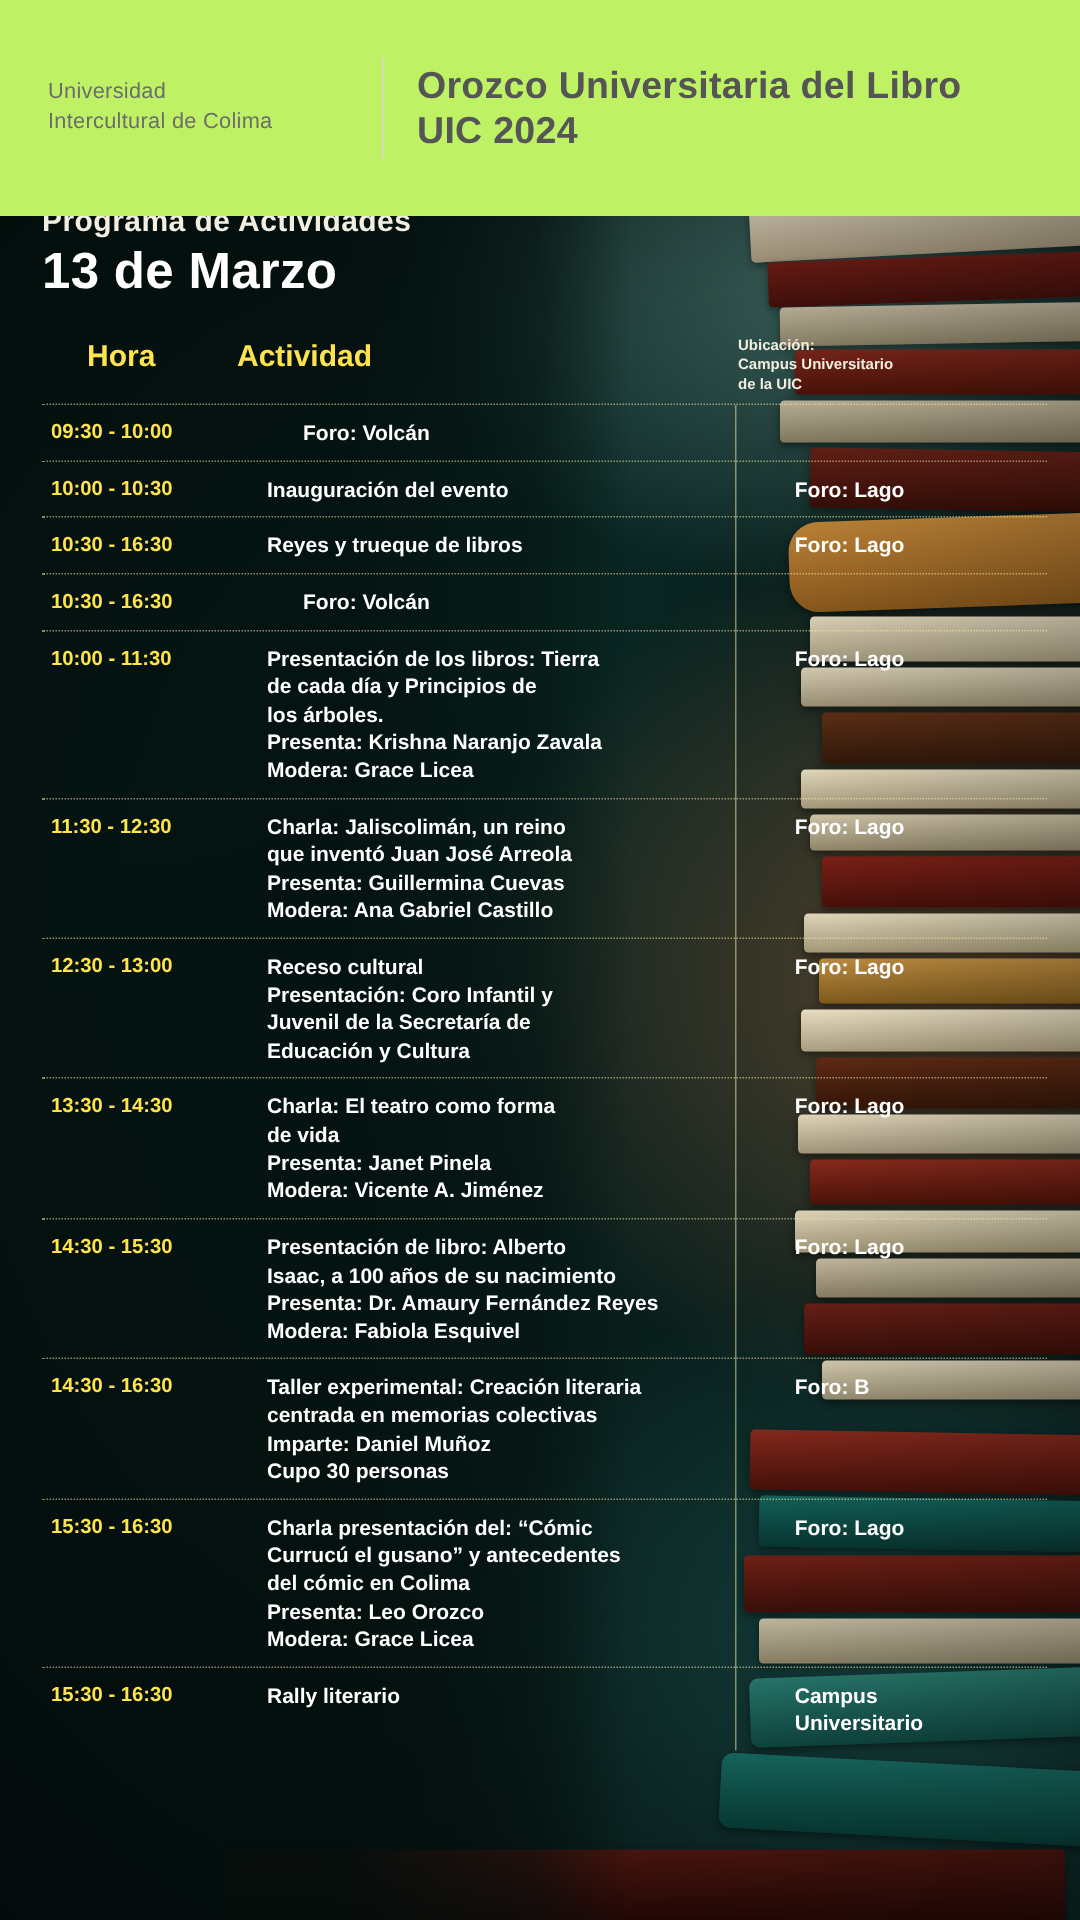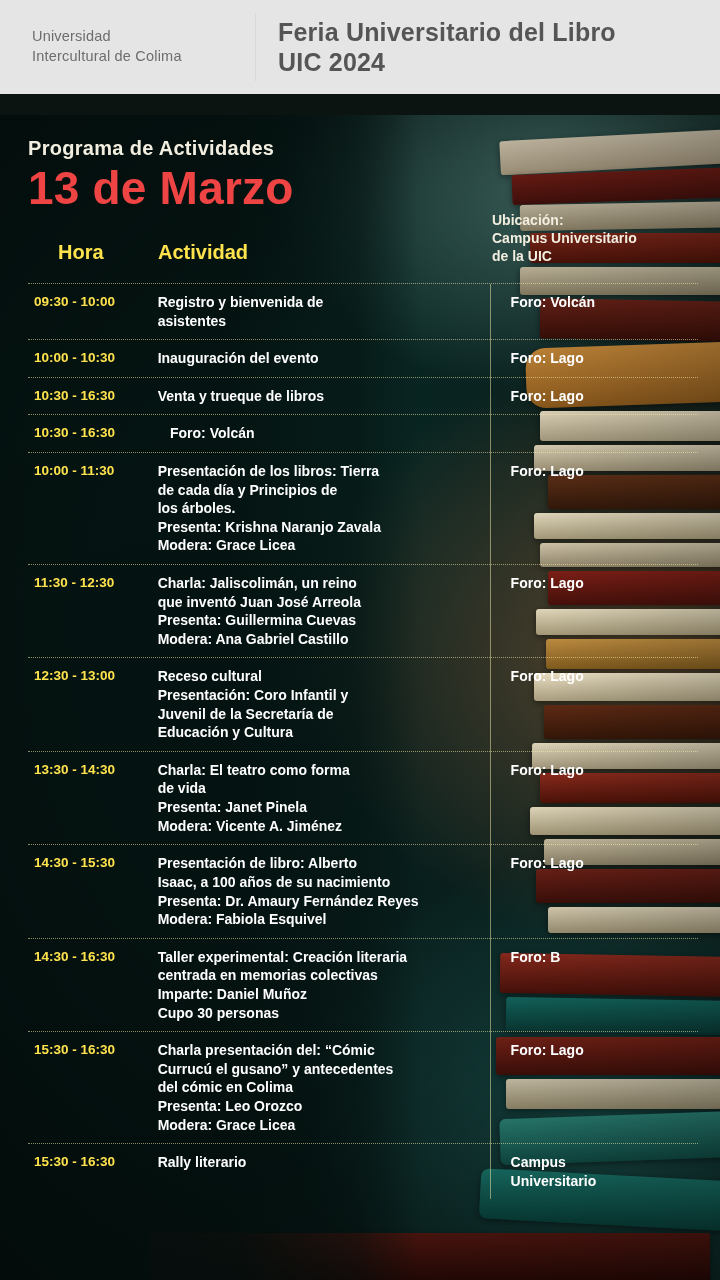--- a/index.html
+++ b/index.html
@@ -11,22 +11,22 @@
   }
   .poster {
     position: relative;
     width: 720px; height: 1280px;
     overflow: hidden;
   }
 
   
   .header {
     position: relative;
-    height: 94px;
-    background: #e5e5e5;
+    height: 144px;
+    background: #bef264;
     display: flex;
     align-items: center;
     padding-left: 32px;
     z-index: 5;
   }
   .header-left {
     width: 215px;
     font-size: 14.5px;
     line-height: 1.35;
     color: #6d6d6d;
@@ -84,33 +84,33 @@
     padding: 22px 22px 0 28px;
     z-index: 3;
   }
   .prog-label {
     font-size: 20px;
     font-weight: bold;
     color: #f3efe0;
     letter-spacing: .3px;
   }
   .prog-date {
-    font-size: 46px;
-    font-weight: bold;
-    color: #ef4444;
+    font-size: 34px;
+    font-weight: bold;
+    color: #ffffff;
     line-height: 1.15;
     margin-top: 2px;
     letter-spacing: .2px;
   }
 
   .loc-head {
     position: absolute;
-    left: 492px; top: 96px;
+    left: 492px; top: 109px;
     width: 200px;
-    font-size: 14px;
+    font-size: 10px;
     font-weight: bold;
     color: #f2eedf;
     line-height: 1.3;
   }
 
   .col-heads {
     position: relative;
     margin-top: 26px;
     height: 34px;
   }
@@ -134,20 +134,21 @@
     width: 1px;
     background: rgba(250,240,170,.5);
   }
 
   .row {
     position: relative;
     display: flex;
     border-bottom: 1px dotted rgba(250,240,170,.55);
     padding: 9px 0 9px 0;
     min-height: 34px;
+    gap: 32px;
   }
   .cell-time {
     width: 120px;
     padding-left: 6px;
     font-size: 13.5px;
     font-weight: bold;
     color: #ffe34d;
     white-space: pre-line;
     line-height: 1.32;
   }
@@ -177,21 +178,21 @@
 
 <div class="poster">
 
   <div class="header">
     <div class="header-left">
       <div>Universidad</div>
       <div>Intercultural de Colima</div>
     </div>
     <div class="header-divider"></div>
     <div class="header-title">
-      <div>Feria Universitario del Libro</div>
+      <div>Orozco Universitaria del Libro</div>
       <div>UIC 2024</div>
     </div>
   </div>
 
   <div class="bg">
 
     <div class="book" style="left:500px; top:20px; width:240px; height:34px; background:linear-gradient(180deg,#e8dcc2,#b8a98c); transform:rotate(-3deg);"></div>
     <div class="book" style="left:512px; top:56px; width:232px; height:30px; background:linear-gradient(180deg,#7a1f17,#4a120d); transform:rotate(-2deg);"></div>
     <div class="book" style="left:520px; top:88px; width:226px; height:26px; background:linear-gradient(180deg,#d6cbb0,#9b8f72); transform:rotate(-1deg);"></div>
     <div class="book" style="left:530px; top:118px; width:214px; height:30px; background:linear-gradient(180deg,#8a2a1c,#521409);"></div>
@@ -236,34 +237,32 @@
     <div class="col-heads">
       <div class="col-hora">Hora</div>
       <div class="col-act">Actividad</div>
     </div>
 
     <div class="table">
       <div class="vline"></div>
 
       <div class="row">
         <div class="cell-time">09:30 - 10:00</div>
-        <div class="cell-act">Registro y bienvenida de
-asistentes</div>
         <div class="cell-loc">Foro: Volcán</div>
       </div>
 
       <div class="row">
         <div class="cell-time">10:00 - 10:30</div>
         <div class="cell-act">Inauguración del evento</div>
         <div class="cell-loc">Foro: Lago</div>
       </div>
 
       <div class="row">
         <div class="cell-time">10:30 - 16:30</div>
-        <div class="cell-act">Venta y trueque de libros</div>
+        <div class="cell-act">Reyes y trueque de libros</div>
         <div class="cell-loc">Foro: Lago</div>
       </div>
 
       <div class="row">
         <div class="cell-time">10:30 - 16:30</div>
         <div class="cell-loc">Foro: Volcán</div>
       </div>
 
       <div class="row">
         <div class="cell-time">10:00 - 11:30</div>

